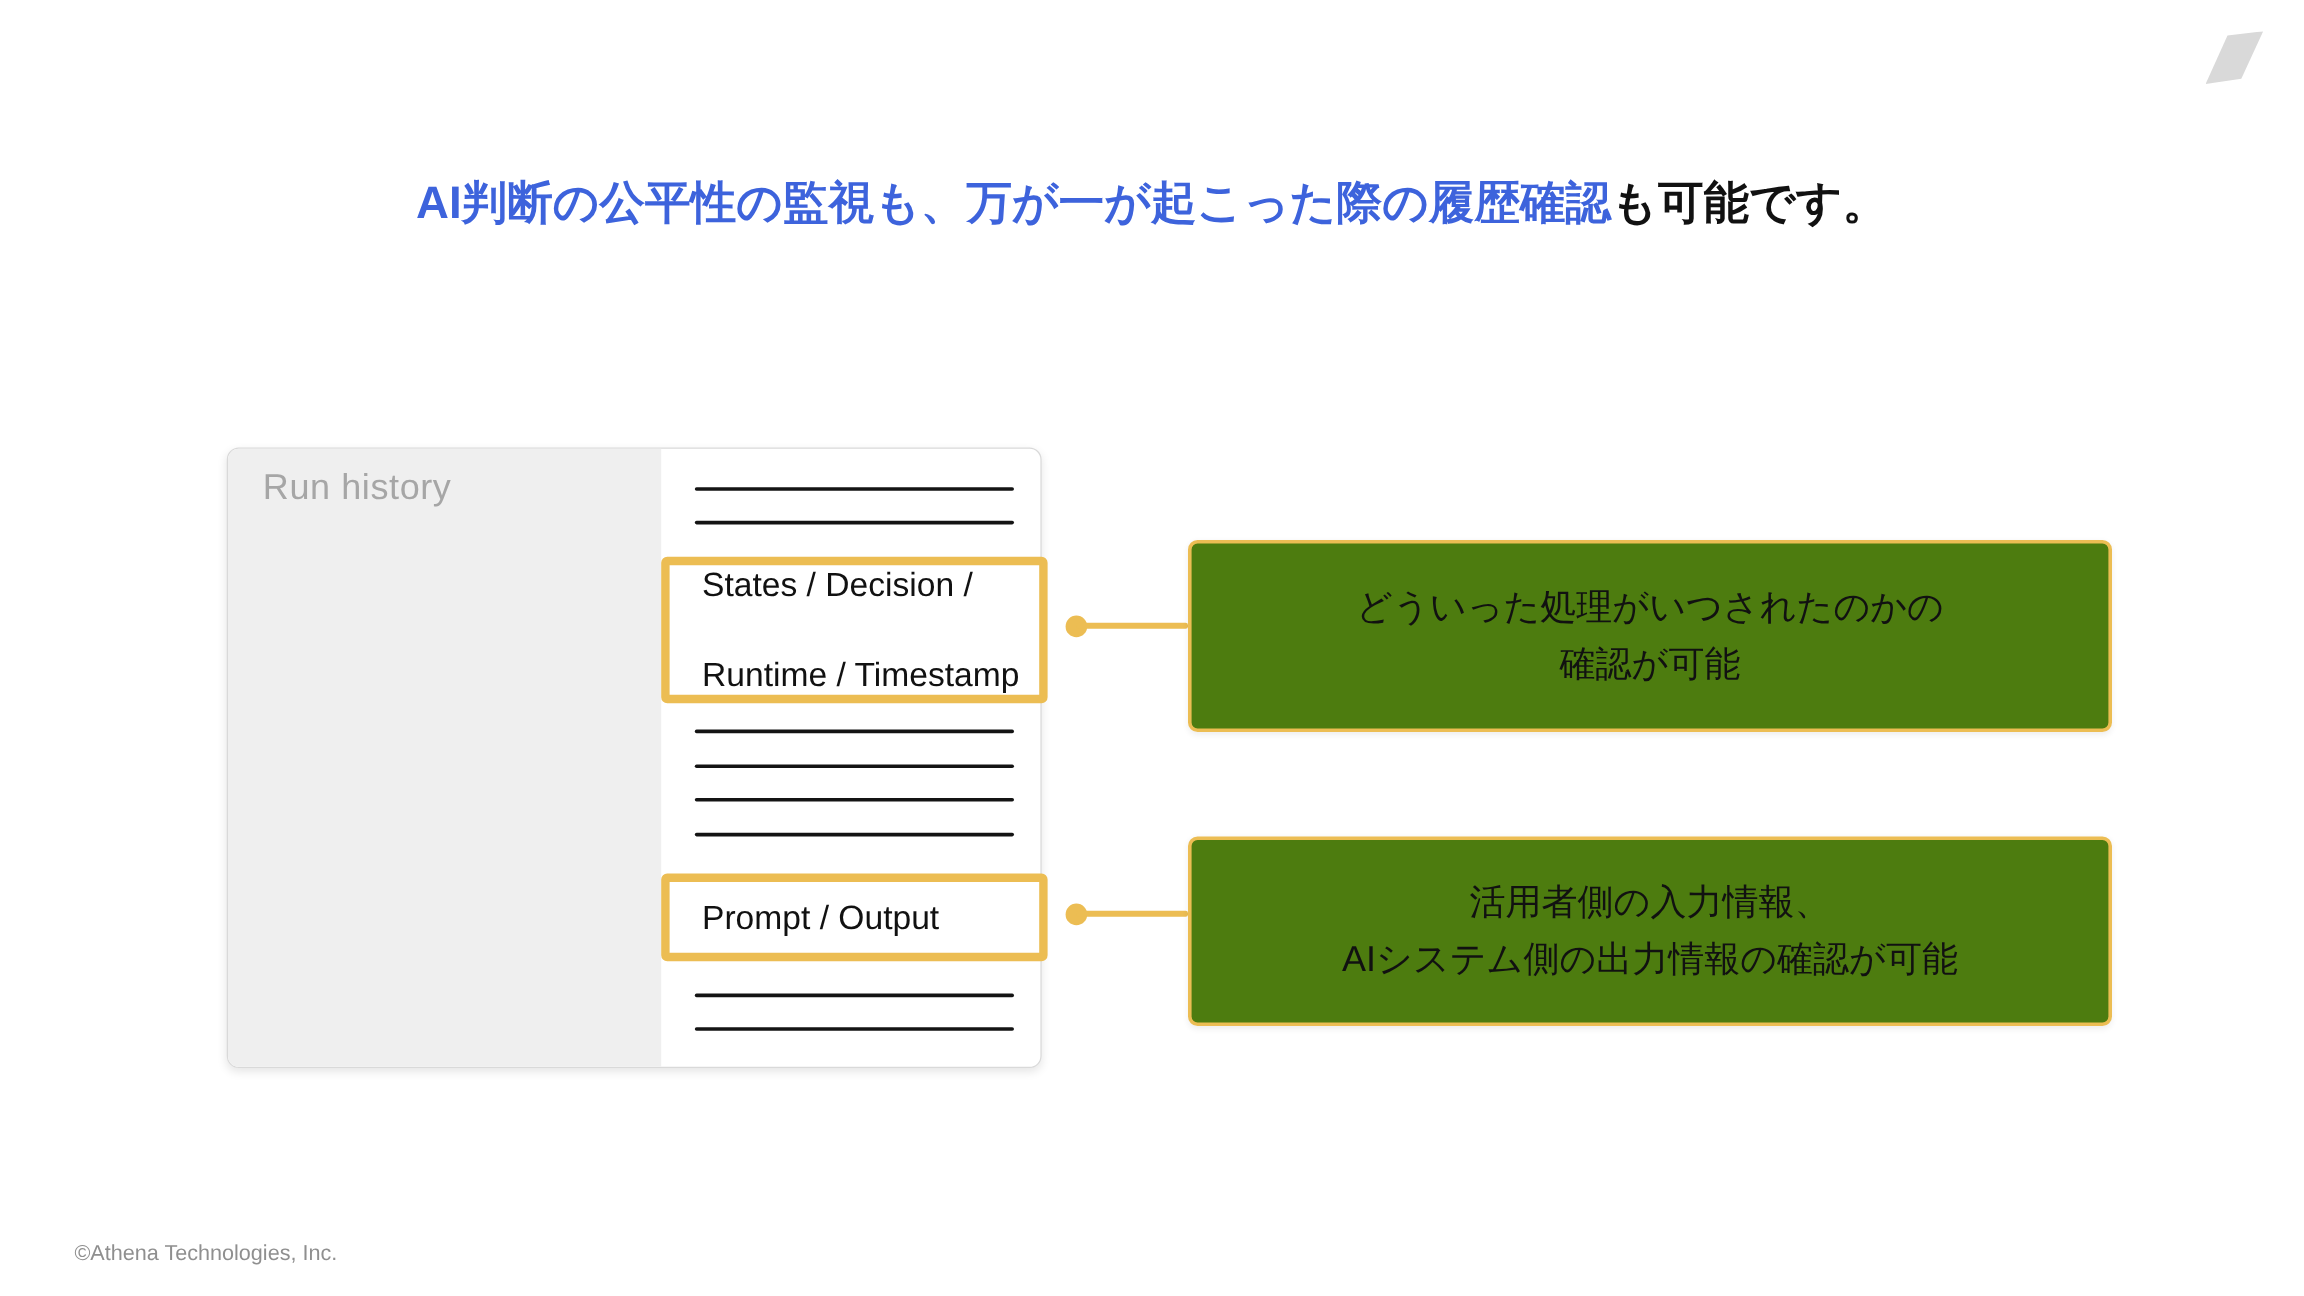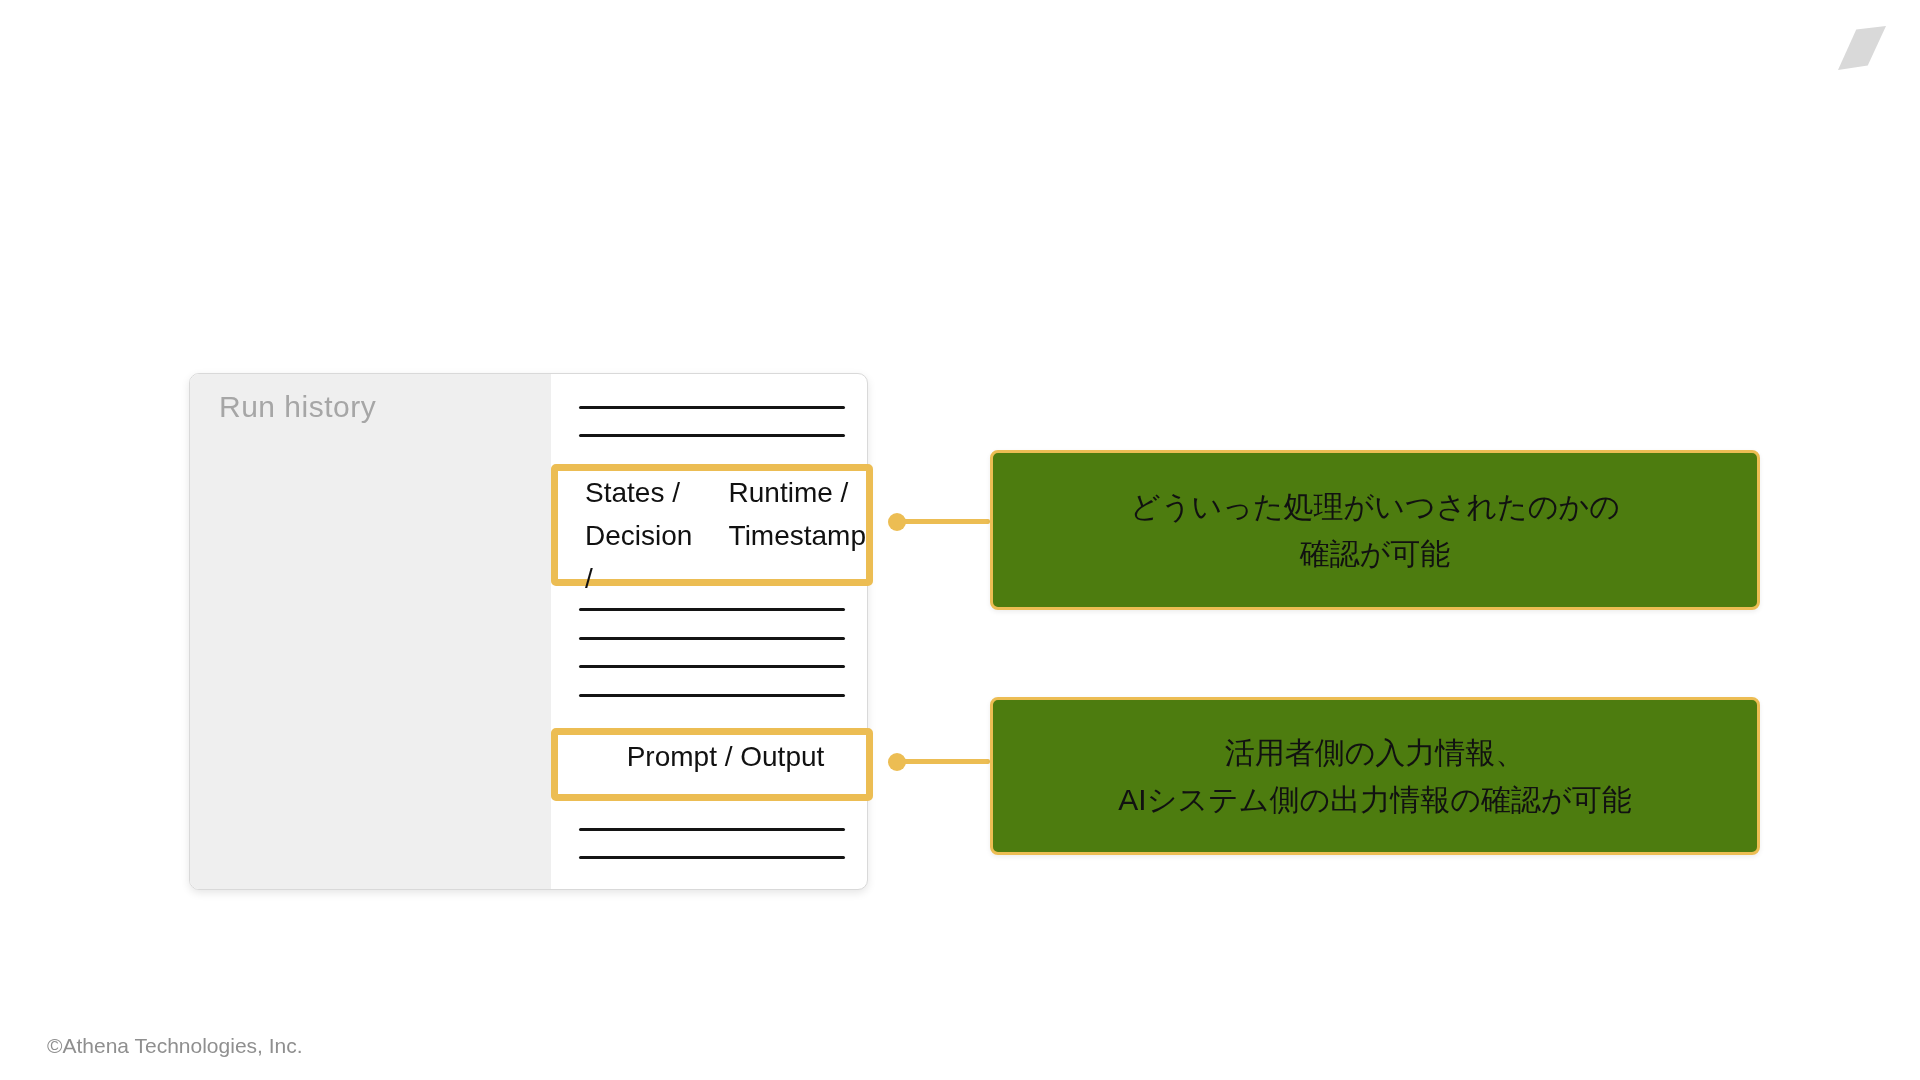--- a/index.html
+++ b/index.html
@@ -39,21 +39,21 @@
   .run-history-label{
     position:absolute;left:29px;top:16px;
     font-size:30px;color:var(--muted);letter-spacing:0.5px;
   }
   .rline{
     position:absolute;left:389px;width:266px;height:3px;background:#141414;border-radius:2px;
   }
   .hl-box{
     position:absolute;left:361px;width:322px;background:#ffffff;
     border:7px solid var(--accent-yellow);border-radius:5px;
-    display:flex;flex-direction:row;justify-content:center;
+    display:flex;flex-direction:column;justify-content:center;
     padding-left:27px;z-index:2;gap:32px;
   }
   .hl-box .hl-text{font-size:28px;line-height:43px;color:#111;font-weight:500;}
   .hl-box1{top:90px;height:122px;}
   .hl-box2{top:354px;height:73px;}
 
   
   .dot{
     position:absolute;width:18px;height:18px;border-radius:50%;
     background:var(--accent-yellow);
@@ -68,29 +68,30 @@
     background:#4d7c0f;border:3px solid var(--accent-yellow);border-radius:8px;
     box-shadow:0 2px 5px rgba(0,0,0,0.07);
     display:flex;flex-direction:column;justify-content:center;align-items:center;
     text-align:center;font-size:30px;line-height:47px;font-weight:500;color:#111;
   }
   .callout1{top:450px;height:160px;}
   .callout2{top:697px;height:158px;align-items:center;}
 
   
   .footer{
-    position:absolute;left:47px;top:1034px;font-size:21px;color:#8f8f8f;
+    position:absolute;left:62px;top:1034px;font-size:18px;color:#8f8f8f;
   }
 </style>
 </head>
 <body>
 
 <div class="logo-mark"></div>
 
 <div class="title-block">
+  <div><span class="title-blue">AI判断の公平性の監視も、万が一が起こった際の履歴確認</span><span>も可能です。</span></div>
 </div>
 
 <div class="card">
   <div class="card-gray">
     <div class="run-history-label">Run history</div>
   </div>
 
   <div class="rline" style="top:32px"></div>
   <div class="rline" style="top:60px"></div>
 

